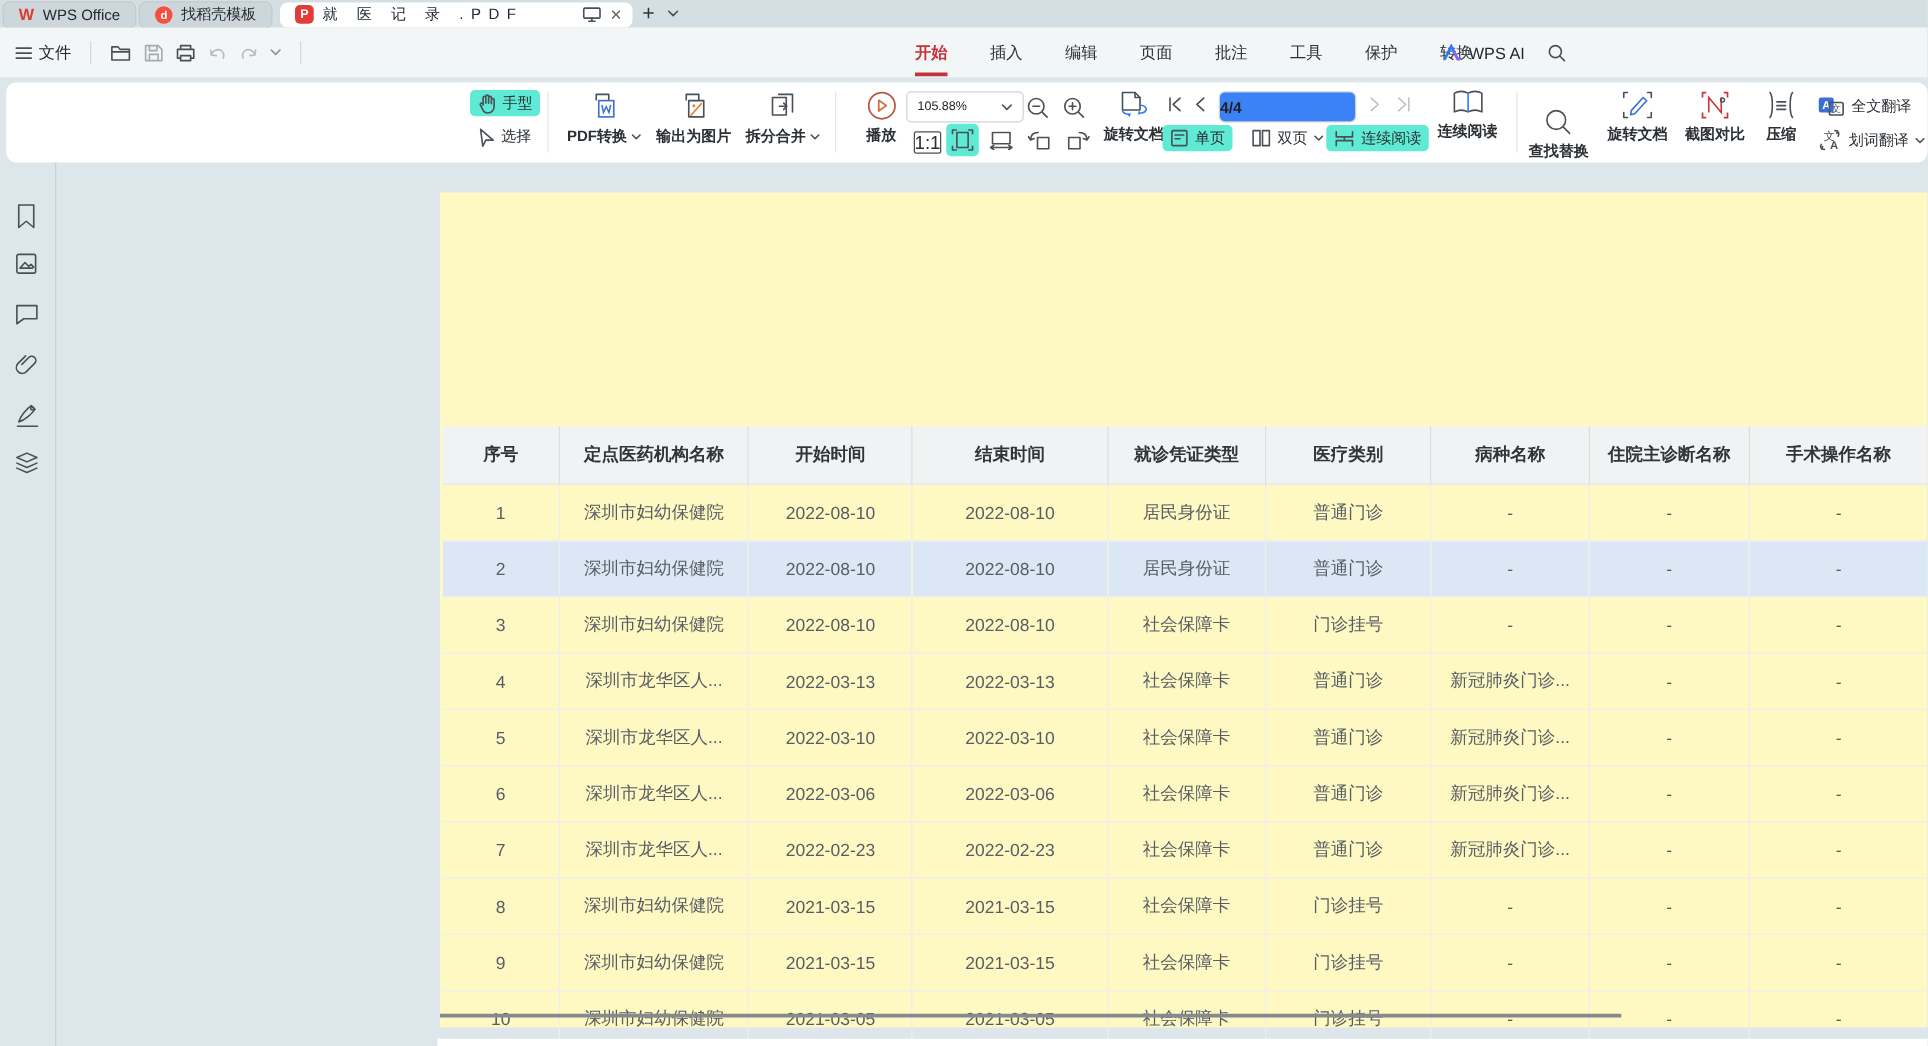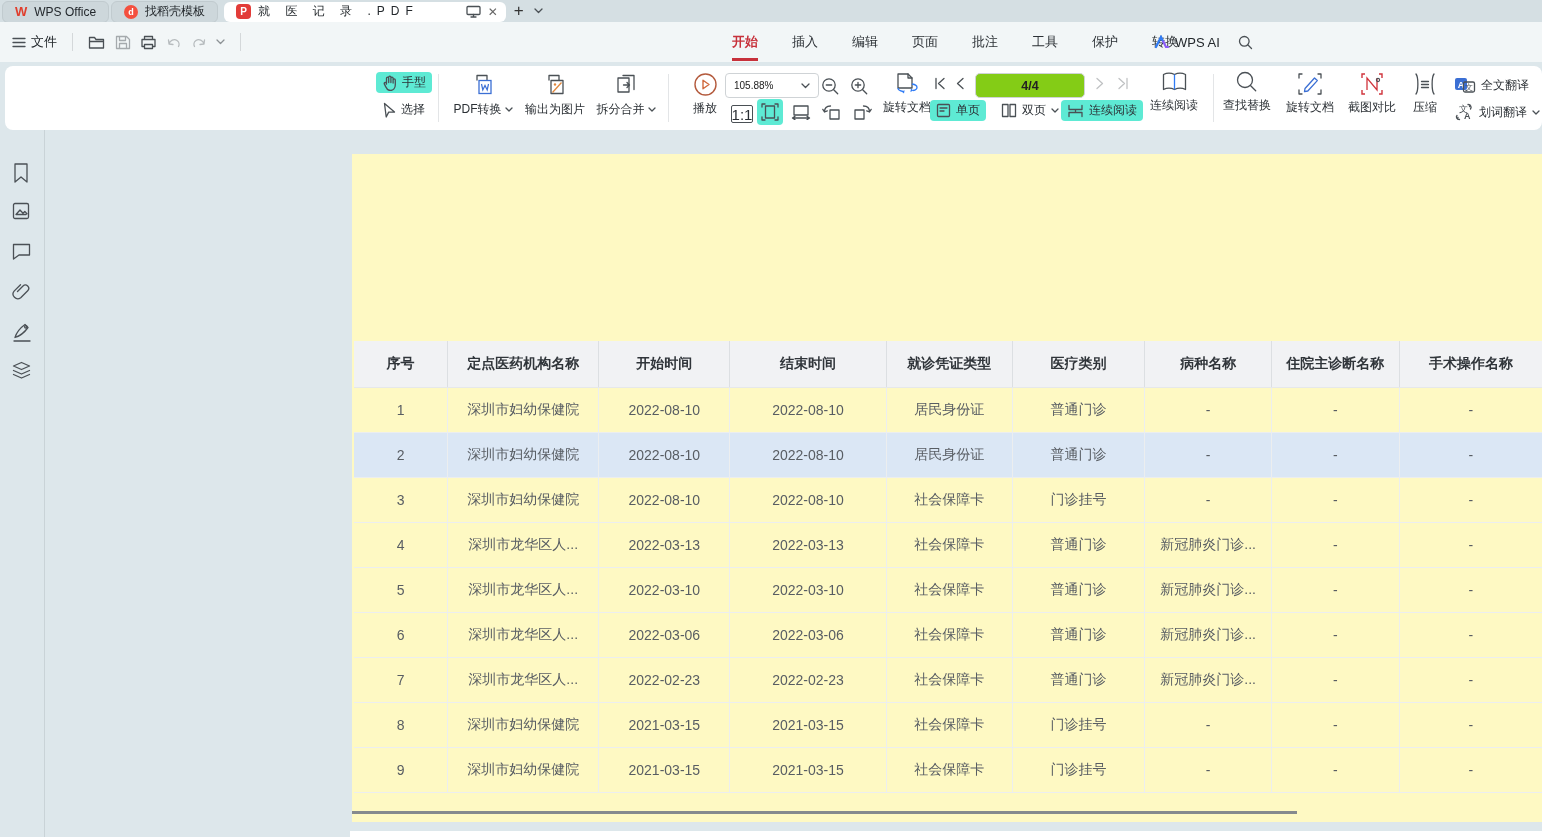--- a/index.html
+++ b/index.html
@@ -33,31 +33,31 @@
   .mtabs{position:absolute;left:730px;top:0;height:40px;display:flex;align-items:center;gap:30px;text-align:center;}
   .mtab{position:relative;color:#2b3035;padding:4px 2px;}
   .mtab.active{color:#c7313b;font-weight:bold;}
   .mtab.active::after{content:"";position:absolute;left:2px;right:2px;bottom:-6px;height:3px;background:#c7313b;}
   .wpsai{display:flex;align-items:center;gap:5px;margin-left:6px;color:#23282c;}
 
   
   .ribbon{position:absolute;left:5px;top:66px;width:1537px;height:64px;background:#fff;border-radius:8px;}
   .rdiv{position:absolute;top:8px;width:1px;height:48px;background:#e3e5e7;}
   .stack{position:absolute;display:flex;flex-direction:column;align-items:center;gap:3px;
-         font-size:12px;color:#2b3035;white-space:nowrap;}
+         font-size:12px;color:#2b3035;white-space:nowrap;font-weight:bold;}
   .pill{position:absolute;display:flex;align-items:center;gap:5px;font-size:12px;color:#2b3035;
         padding:2px 6px;border-radius:4px;white-space:nowrap;}
   .selbg{background:#5eead4;}
   .lblrow{display:flex;align-items:center;gap:3px;}
   .zoombox{position:absolute;display:flex;align-items:center;justify-content:space-between;
            padding:0 8px;width:76px;height:23px;border:1px solid #cfd3d6;border-radius:4px;
            background:#fff;font-size:10px;color:#222;}
   .navarrow{position:absolute;font-size:12px;color:#444;}
   .pagebox{position:absolute;width:108px;height:23px;border:1px solid #cfd3d6;border-radius:5px;
-           background:#84cc16;display:flex;align-items:center;justify-content:center;
+           background:#3b82f6;display:flex;align-items:center;
            font-size:12.5px;font-weight:bold;color:#222;}
   .one2one{width:20px;height:16px;border:1.2px solid #4a5055;border-radius:2px;font-size:15px;
            display:flex;align-items:center;justify-content:center;color:#2b3035;}
   .smbtn{position:absolute;padding:3px;border-radius:4px;}
 
   
   .sidebar{position:absolute;left:0;top:130px;width:44px;height:707px;border-right:1px solid #c9d3d7;}
   .sb-ic{position:absolute;left:11px;}
 
   
@@ -347,21 +347,21 @@
   <div class="stack" style="left:1140px;top:4px;width:58px;">
     <svg width="27" height="24" viewBox="0 0 27 24">
         <path class="ic" d="M2.5 4.5c3.5-1.8 7.5-1.8 11 0 3.5-1.8 7.5-1.8 11 0v15c-3.5-1.8-7.5-1.8-11 0-3.5-1.8-7.5-1.8-11 0z"></path>
         <path d="M13.5 4.5v15" stroke="#2f7bf5" stroke-width="1.3" fill="none"></path>
       </svg>
     <span>连续阅读</span>
   </div>
 
   <div class="rdiv" style="left:1208px;"></div>
 
-  <div class="stack" style="left:1212px;top:4px;width:60px;">
+  <div class="stack" style="left:1212px;top:20px;width:60px;">
     <svg width="24" height="24" viewBox="0 0 24 24">
         <circle class="ic" cx="10" cy="10" r="7.5"></circle>
         <path class="ic" d="M15.7 15.7l5 5"></path>
       </svg>
     <span>查找替换</span>
   </div>
 
   <div class="stack" style="left:1274px;top:6px;width:62px;">
     <svg width="26" height="24" viewBox="0 0 26 24">
         <path class="ic" d="M2 6V2h3M21 2h3v4M24 18v4h-3M5 22H2v-4"></path>
@@ -563,17 +563,28 @@
           <td>9</td>
           <td>深圳市妇幼保健院</td>
           <td>2021-03-15</td>
           <td>2021-03-15</td>
           <td>社会保障卡</td>
           <td>门诊挂号</td>
           <td>-</td>
           <td>-</td>
           <td>-</td>
         </tr>
+        <tr>
+          <td>10</td>
+          <td>深圳市妇幼保健院</td>
+          <td>2021-03-05</td>
+          <td>2021-03-05</td>
+          <td>社会保障卡</td>
+          <td>门诊挂号</td>
+          <td>-</td>
+          <td>-</td>
+          <td>-</td>
+        </tr>
       </tbody>
   </table>
   <div class="scrollline"></div>
 </div>
 <div class="nextpage"></div>
 
 </body></html>

